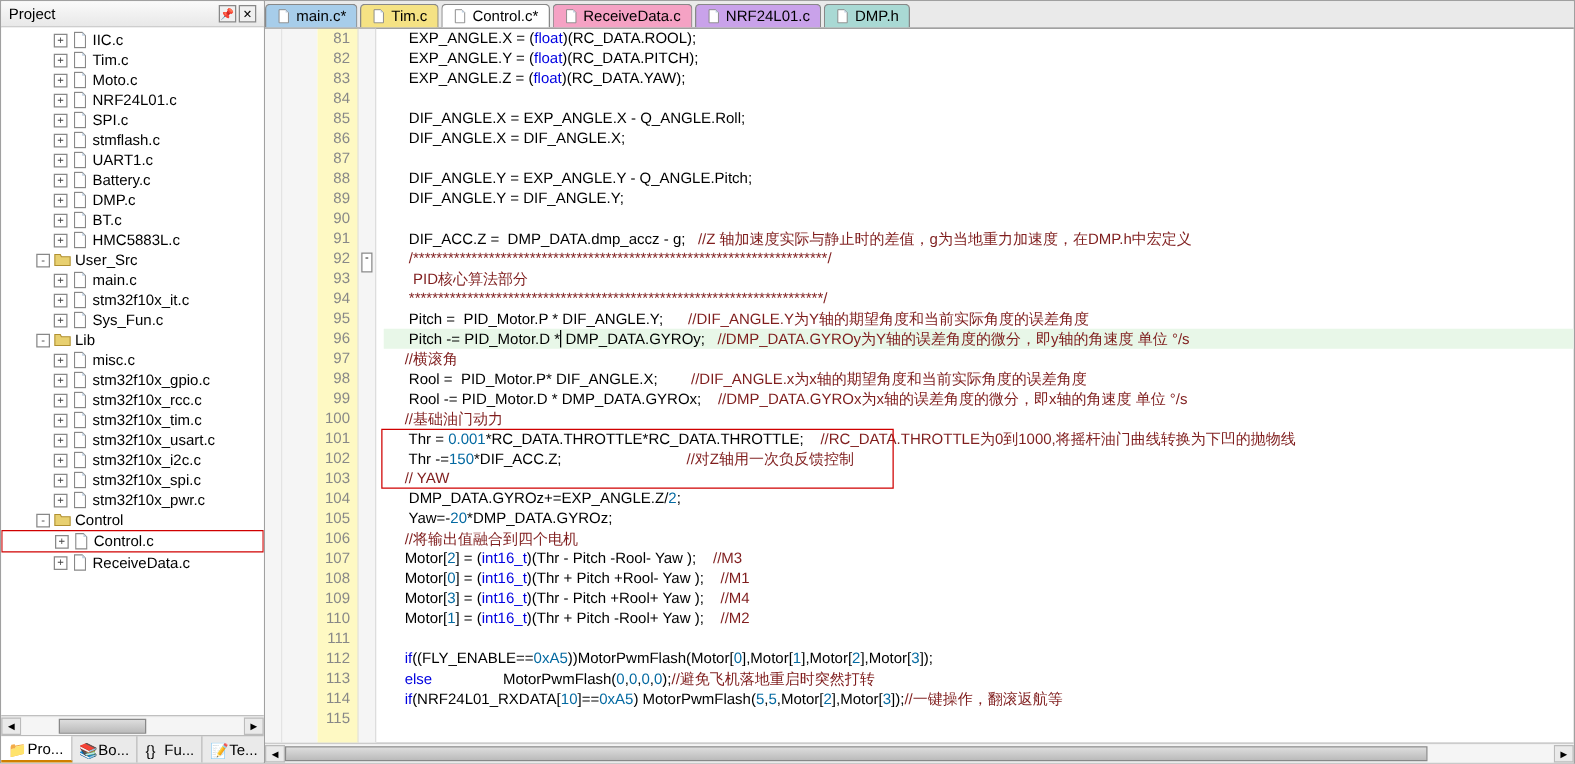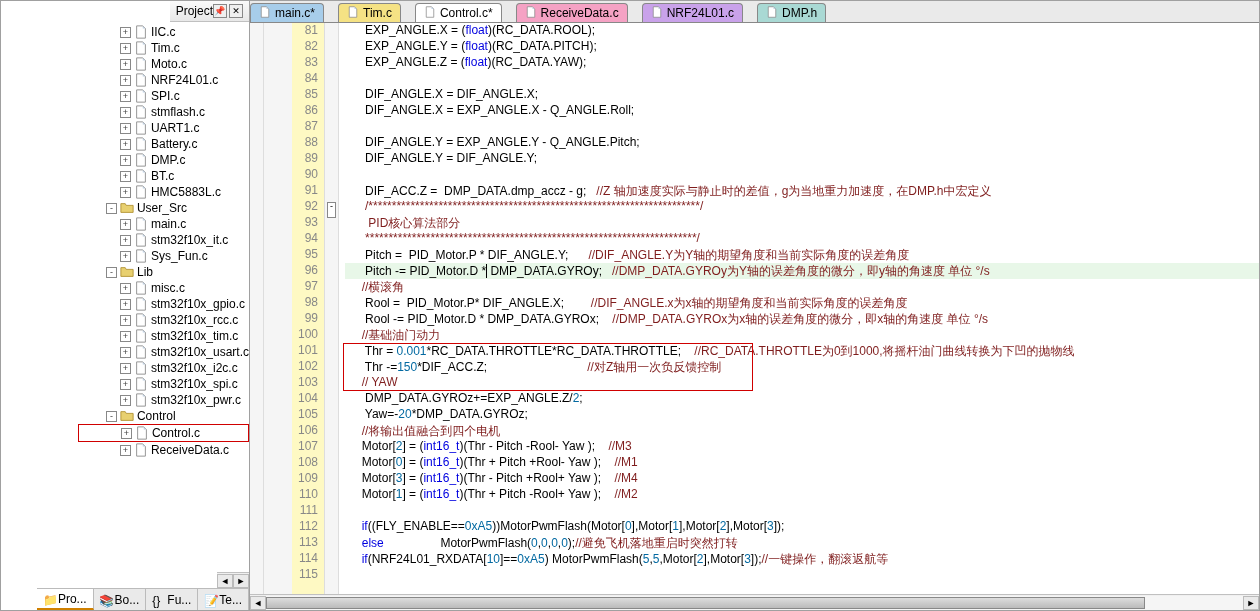--- a/index.html
+++ b/index.html
@@ -1,17 +1,17 @@
 <!DOCTYPE html>
 <html><head>
 <meta charset="utf-8">
 <style>
 * { margin: 0; padding: 0; box-sizing: border-box; font-family: "Segoe UI", Tahoma, sans-serif; font-size: 12px; }
 body { display: flex; height: 611px; width: 1260px; background: #fff; overflow: hidden; }
-.project-panel { width: 250px; border: 1px solid #a0a0a0; display: flex; flex-direction: column; align-items: flex-end; }
+.project-panel { width: 212px; border: 1px solid #a0a0a0; display: flex; flex-direction: column; }
 .project-header { background: linear-gradient(#fafafa, #e8e8e8); border-bottom: 1px solid #c0c0c0; padding: 3px 6px; display: flex; align-items: center; justify-content: space-between; }
 .project-header-buttons { display: flex; gap: 2px; }
 .hdr-btn { width: 14px; height: 14px; border: 1px solid #888; background: #f0f0f0; font-size: 9px; text-align: center; line-height: 12px; cursor: pointer; }
 .tree { flex: 1; overflow: auto; padding: 2px 0; background: #fff; }
 .tree-item { display: flex; align-items: center; padding: 1px 0; white-space: nowrap; cursor: pointer; }
 .tree-toggle { width: 11px; height: 11px; border: 1px solid #888; font-size: 9px; line-height: 9px; text-align: center; margin-right: 3px; background: #fff; color: #444; }
 .tree-spacer { display: inline-block; width: 14px; }
 .tree-icon { width: 14px; height: 14px; margin-right: 3px; display: inline-flex; align-items: center; justify-content: center; }
 .folder-icon svg, .file-icon svg { width: 14px; height: 14px; }
 .tree-label { }
@@ -19,21 +19,21 @@
 .hscroll { height: 16px; background: #f0f0f0; border-top: 1px solid #c0c0c0; display: flex; align-items: center; }
 .scroll-btn { width: 16px; height: 14px; background: #eaeaea; border:1px solid #bbb; text-align:center; font-size:9px; line-height:12px;}
 .scroll-track { flex:1; height:14px; background:#f5f5f5; position:relative; }
 .scroll-thumb { position:absolute; height:12px; top:1px; background: linear-gradient(#ddd,#bbb); border:1px solid #888; }
 .bottom-tabs { height: 22px; border-top: 1px solid #bbb; display: flex; background: #eaeaea; }
 .btab { padding: 2px 6px; border-right: 1px solid #bbb; display:flex; align-items:center; gap:3px; cursor:pointer; font-size:11px;}
 .btab.active { background: #fff; border-bottom: 2px solid #d08000; }
 .btab-ico { width:12px; height:12px; }
 .editor-area { flex: 1; display: flex; flex-direction: column; border: 1px solid #a0a0a0; border-left:none; }
 .file-tabs { height: 22px; display: flex; background: #eaeaea; border-bottom: 1px solid #888; overflow: hidden; }
-.ftab { padding: 2px 8px; border: 1px solid #888; border-bottom: none; border-top-left-radius: 4px; border-top-right-radius: 4px; margin-right: 14px; margin-top: 2px; display: flex; gap: 4px; cursor: pointer; font-size: 11px; }
+.ftab { padding: 2px 8px; border: 1px solid #888; border-bottom: none; border-top-left-radius: 4px; border-top-right-radius: 4px; margin-right: 2px; margin-top: 2px; display: flex; align-items: center; gap: 4px; cursor: pointer; font-size: 11px; }
 .ftab.active { background: #fff; }
 .ftab-ico { width: 12px; height: 12px; }
 .gutter-spacer { width:14px; background:#f5f5f5; border-right:1px solid #ddd;}
 .gutter-markers { width:28px; background:#f5f5f5; }
 .line-numbers { background: #fef9c3; color: #888; text-align: right; padding: 0 6px; border-right: 1px solid #ddd; user-select: none; }
 .line-numbers div { height: 16px; }
 .fold-col { width: 14px; background: #f5f5f5; border-right: 1px solid #ddd; }
 .fold-col div { height: 16px; text-align: center; }
 .fold-box { width:9px; height:9px; border:1px solid #888; margin: 3px auto 0; font-size:9px; line-height:7px; background:#fff;}
 .code-lines { flex: 1; padding-left: 6px; overflow: hidden; }
@@ -553,22 +553,22 @@
         <div></div>
         <div></div>
         <div></div>
         <div></div>
       </div>
     <div class="code-lines" id="codelines">
         <div class="cl">      EXP_ANGLE.X = (<span class="kw">float</span>)(RC_DATA.ROOL);</div>
         <div class="cl">      EXP_ANGLE.Y = (<span class="kw">float</span>)(RC_DATA.PITCH);</div>
         <div class="cl">      EXP_ANGLE.Z = (<span class="kw">float</span>)(RC_DATA.YAW);</div>
         <div class="cl"></div>
+        <div class="cl">      DIF_ANGLE.X = EXP_ANGLE.X - Q_ANGLE.Roll;</div>
         <div class="cl">      DIF_ANGLE.X = DIF_ANGLE.X;</div>
-        <div class="cl">      DIF_ANGLE.X = EXP_ANGLE.X - Q_ANGLE.Roll;</div>
         <div class="cl"></div>
         <div class="cl">      DIF_ANGLE.Y = EXP_ANGLE.Y - Q_ANGLE.Pitch;</div>
         <div class="cl">      DIF_ANGLE.Y = DIF_ANGLE.Y;</div>
         <div class="cl"></div>
         <div class="cl">      DIF_ACC.Z =  DMP_DATA.dmp_accz - g;   <span class="com">//Z 轴加速度实际与静止时的差值，g为当地重力加速度，在DMP.h中宏定义</span></div>
         <div class="cl"><span class="com">      /***********************************************************************/</span></div>
         <div class="cl"><span class="com">       PID核心算法部分</span></div>
         <div class="cl"><span class="com">      ***********************************************************************/</span></div>
         <div class="cl">      Pitch =  PID_Motor.P * DIF_ANGLE.Y;      <span class="com">//DIF_ANGLE.Y为Y轴的期望角度和当前实际角度的误差角度</span></div>
         <div class="cl hl">      Pitch -= PID_Motor.D *<span class="cursor-caret"></span> DMP_DATA.GYROy;   <span class="com">//DMP_DATA.GYROy为Y轴的误差角度的微分，即y轴的角速度 单位 °/s</span></div>

